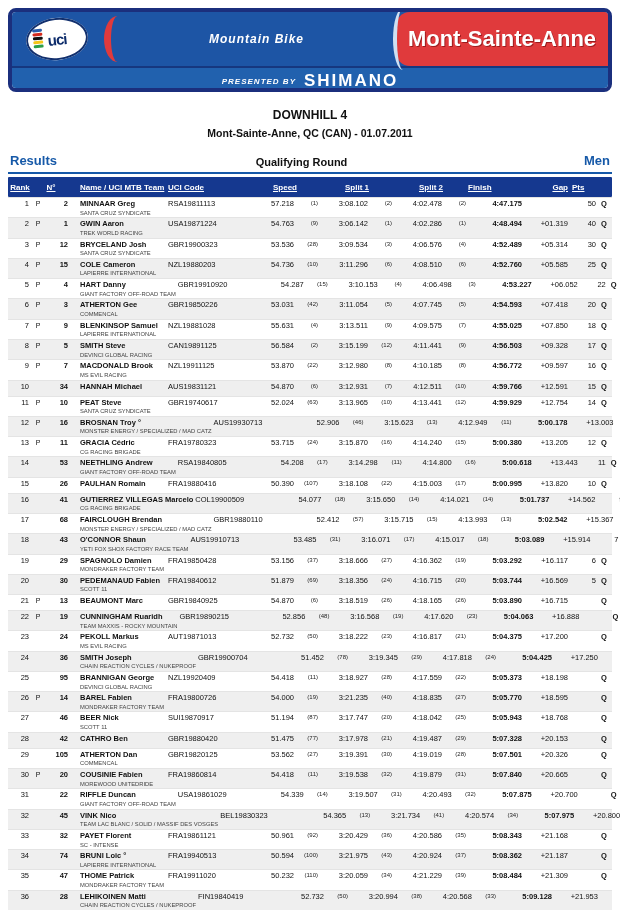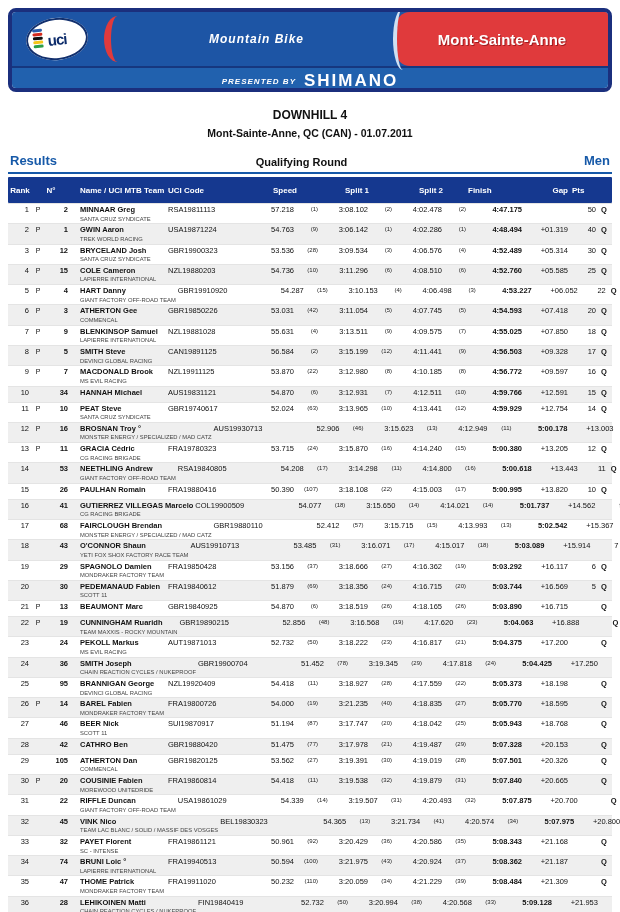--- a/index.html
+++ b/index.html
@@ -18,36 +18,36 @@
   .uci-stripes{position:absolute;left:7px;top:9px;width:10px;height:24px;display:flex;flex-direction:column;gap:1px;}
   .uci-stripes i{display:block;height:3px;border-radius:2px;}
   .crescent{width:20px;height:46px;border-left:7px solid #e03a3c;border-radius:50%;margin-left:16px;}
   .series{flex:1;text-align:center;color:#fff;line-height:1;padding-right:14px;}
   .series-top{font-style:italic;font-weight:bold;font-size:12px;letter-spacing:1px;}
   .series-main{font-style:italic;font-weight:bold;font-size:23px;letter-spacing:0px;margin-top:1px;}
   .venue-box{background:#e03a3c;height:54px;width:212px;display:flex;align-items:center;justify-content:center;
     border-radius:14px 0 0 14px;position:relative;flex-shrink:0;}
   .venue-box::before{content:"";position:absolute;left:-3px;top:-4px;width:16px;height:62px;
     border-left:4px solid #cfe0f2;border-radius:50%;}
-  .venue-text{color:#fff;font-weight:bold;font-size:15px;text-shadow:1px 1px 0 #9b1c1e;}
+  .venue-text{color:#fff;font-weight:bold;font-size:22px;text-shadow:1px 1px 0 #9b1c1e;}
   .banner-strip{background:#2161ae;height:26px;border-top:2px solid #16377f;display:flex;align-items:center;justify-content:center;gap:8px;color:#fff;}
   .presented{font-size:8px;font-weight:bold;font-style:italic;letter-spacing:1px;}
   .shimano{font-size:17px;font-weight:bold;letter-spacing:2px;}
   
   .event-title{text-align:center;font-weight:bold;font-size:12px;margin-top:16px;}
   .event-sub{text-align:center;font-weight:bold;font-size:10.5px;margin-top:5px;}
   .section-row{display:flex;justify-content:space-between;align-items:flex-end;margin-top:14px;padding:0 2px;}
   .section-left,.section-right{color:#1659a8;font-weight:bold;font-size:13px;}
   .section-center{font-weight:bold;font-size:11px;position:absolute;left:0;right:17px;text-align:center;}
   .section-row{position:relative;}
   .blue-rule{border-top:2px solid #1659a8;margin-top:4px;}
   
   .grid{display:grid;grid-template-columns:24px 12px 26px 1fr 84px 44px 26px 48px 26px 48px 26px 54px 50px 24px 16px;align-items:start;}
   .thead{background:#15388f;color:#fff;font-weight:bold;font-size:8px;margin-top:3px;
-    height:26px;align-items:center;border-radius:1px;}
+    height:20px;align-items:center;border-radius:1px;text-decoration:underline;}
   .thead .h{white-space:nowrap;}
   .h-rank{text-align:center;}
   .h-bib{grid-column:2/4;text-align:center;}
   .h-name{padding-left:10px;}
   .h-uci{padding-left:2px;}
   .h-speed{grid-column:6/8;text-align:center;}
   .h-split1{grid-column:8/10;text-align:center;}
   .h-split2{grid-column:10/12;text-align:center;}
   .h-fin{}
   .h-gap{text-align:right;padding-right:4px;}

